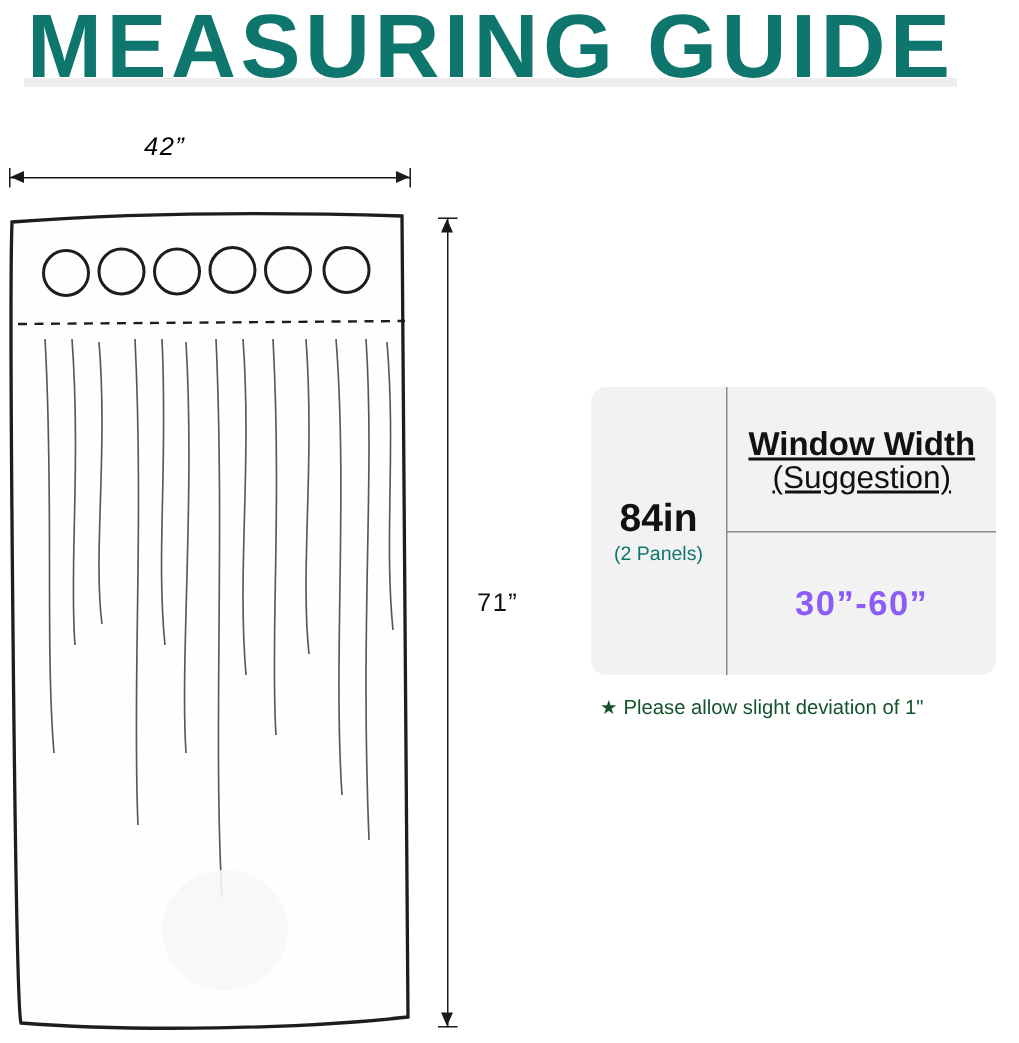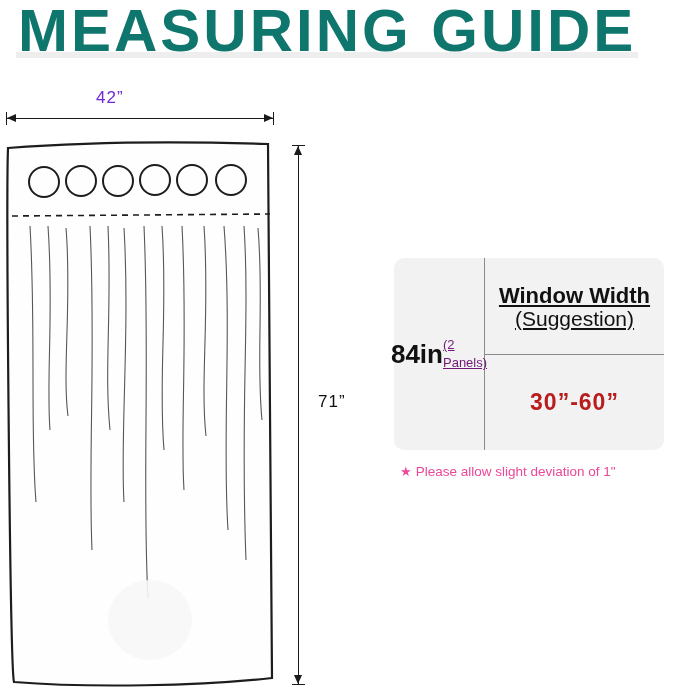--- a/index.html
+++ b/index.html
@@ -81,21 +81,22 @@
     border-top: 4px solid transparent;
     border-bottom: 4px solid transparent;
     border-left: 9px solid #1a1a1a;
   }
   #width-label {
     position: absolute;
     left: 96px;
     top: 88px;
     font-size: 17px;
     letter-spacing: 1px;
-    color: #6d28d9;
+    color: #000000;
+    font-style: italic;
   }
 
   
   #height-dim {
     position: absolute;
     left: 292px;
     top: 145px;
     width: 14px;
     height: 540px;
   }
@@ -181,36 +182,35 @@
     height: 1px;
     background: #8a8a8a;
   }
   #spec-left {
     position: absolute;
     left: 0;
     top: 0;
     width: 90px;
     height: 192px;
     display: flex;
-    flex-direction: row;
+    flex-direction: column;
     align-items: center;
     justify-content: center;
   }
   #spec-size {
     font-size: 26px;
     font-weight: bold;
     letter-spacing: 0px;
     line-height: 30px;
     color: #111111;
   }
   #spec-panels {
     font-size: 13px;
     line-height: 18px;
-    color: #701a75;
-    text-decoration: underline;
+    color: #0f766e;
   }
   #spec-top-right {
     position: absolute;
     left: 91px;
     top: 0;
     width: 179px;
     height: 96px;
     display: flex;
     flex-direction: column;
     align-items: center;
@@ -236,33 +236,33 @@
     width: 179px;
     height: 95px;
     display: flex;
     align-items: center;
     justify-content: center;
   }
   #spec-range {
     font-size: 23px;
     font-weight: bold;
     letter-spacing: 1px;
-    color: #b91c1c;
+    color: #8b5cf6;
     white-space: nowrap;
   }
 
   
   #note {
     position: absolute;
     left: 400px;
     top: 462px;
     width: 270px;
     font-size: 13.5px;
     line-height: 19px;
-    color: #ec4899;
+    color: #14532d;
   }
   #note-star {
     display: inline-block;
     margin-right: 4px;
     font-size: 13px;
   }
   #note-line2 {
     display: block;
     padding-left: 17px;
   }

